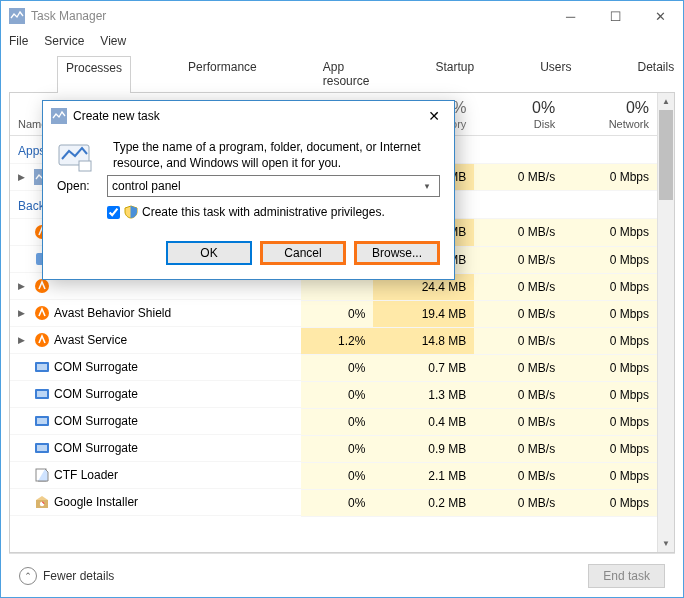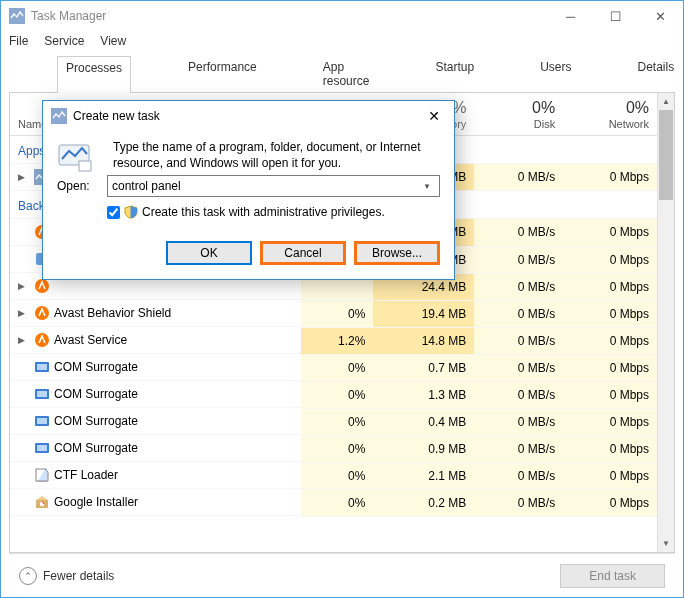--- a/index.html
+++ b/index.html
@@ -34,21 +34,21 @@
   td.num { text-align: right; background: #fffbe0; }
   td.num.hot { background: #ffe9a8; }
   td.name { display: flex; align-items: center; gap: 4px; }
   .expand { width: 12px; display: inline-block; color: #666; font-size: 9px; }
   .proc-icon { width: 16px; height: 16px; display: inline-block; }
   .group-label td { color: #2965b5; padding-top: 8px; font-size: 12px; }
 
   .footer { height: 44px; display: flex; align-items: center; padding: 0 10px; border-top: 1px solid #e0e0e0; margin: 0 8px; }
   .fewer { display: flex; align-items: center; gap: 6px; font-size: 12px; color: #333; cursor: pointer; }
   .fewer .circ { width:18px; height:18px; border:1px solid #888; border-radius:50%; display:flex; align-items:center; justify-content:center; font-size:9px; color:#555;}
-  .endtask { margin-left: auto; padding: 4px 28px; font-size: 12px; border: 1px solid #ccc; background: #e8e8e8; color: #888; }
+  .endtask { margin-left: auto; padding: 4px 14px; font-size: 12px; border: 1px solid #ccc; background: #e8e8e8; color: #888; }
 
   
   .dialog { position: absolute; left: 42px; top: 100px; width: 413px; background: #fff; border: 1px solid #3a87c7; box-shadow: 4px 4px 18px rgba(0,0,0,.25); font-size: 12px; }
   .dlg-title { height: 30px; display:flex; align-items:center; padding-left:8px; }
   .dlg-title .dicon { width:16px; height:16px; margin-right:6px; }
   .dlg-title .close { margin-left:auto; width:40px; text-align:center; font-size:14px; }
   .dlg-body { padding: 8px 14px 14px 14px; }
   .dlg-row1 { display:flex; gap:20px; align-items:flex-start; }
   .run-icon { width:36px; height:36px; flex-shrink:0; }
   .desc { line-height:1.35; }

